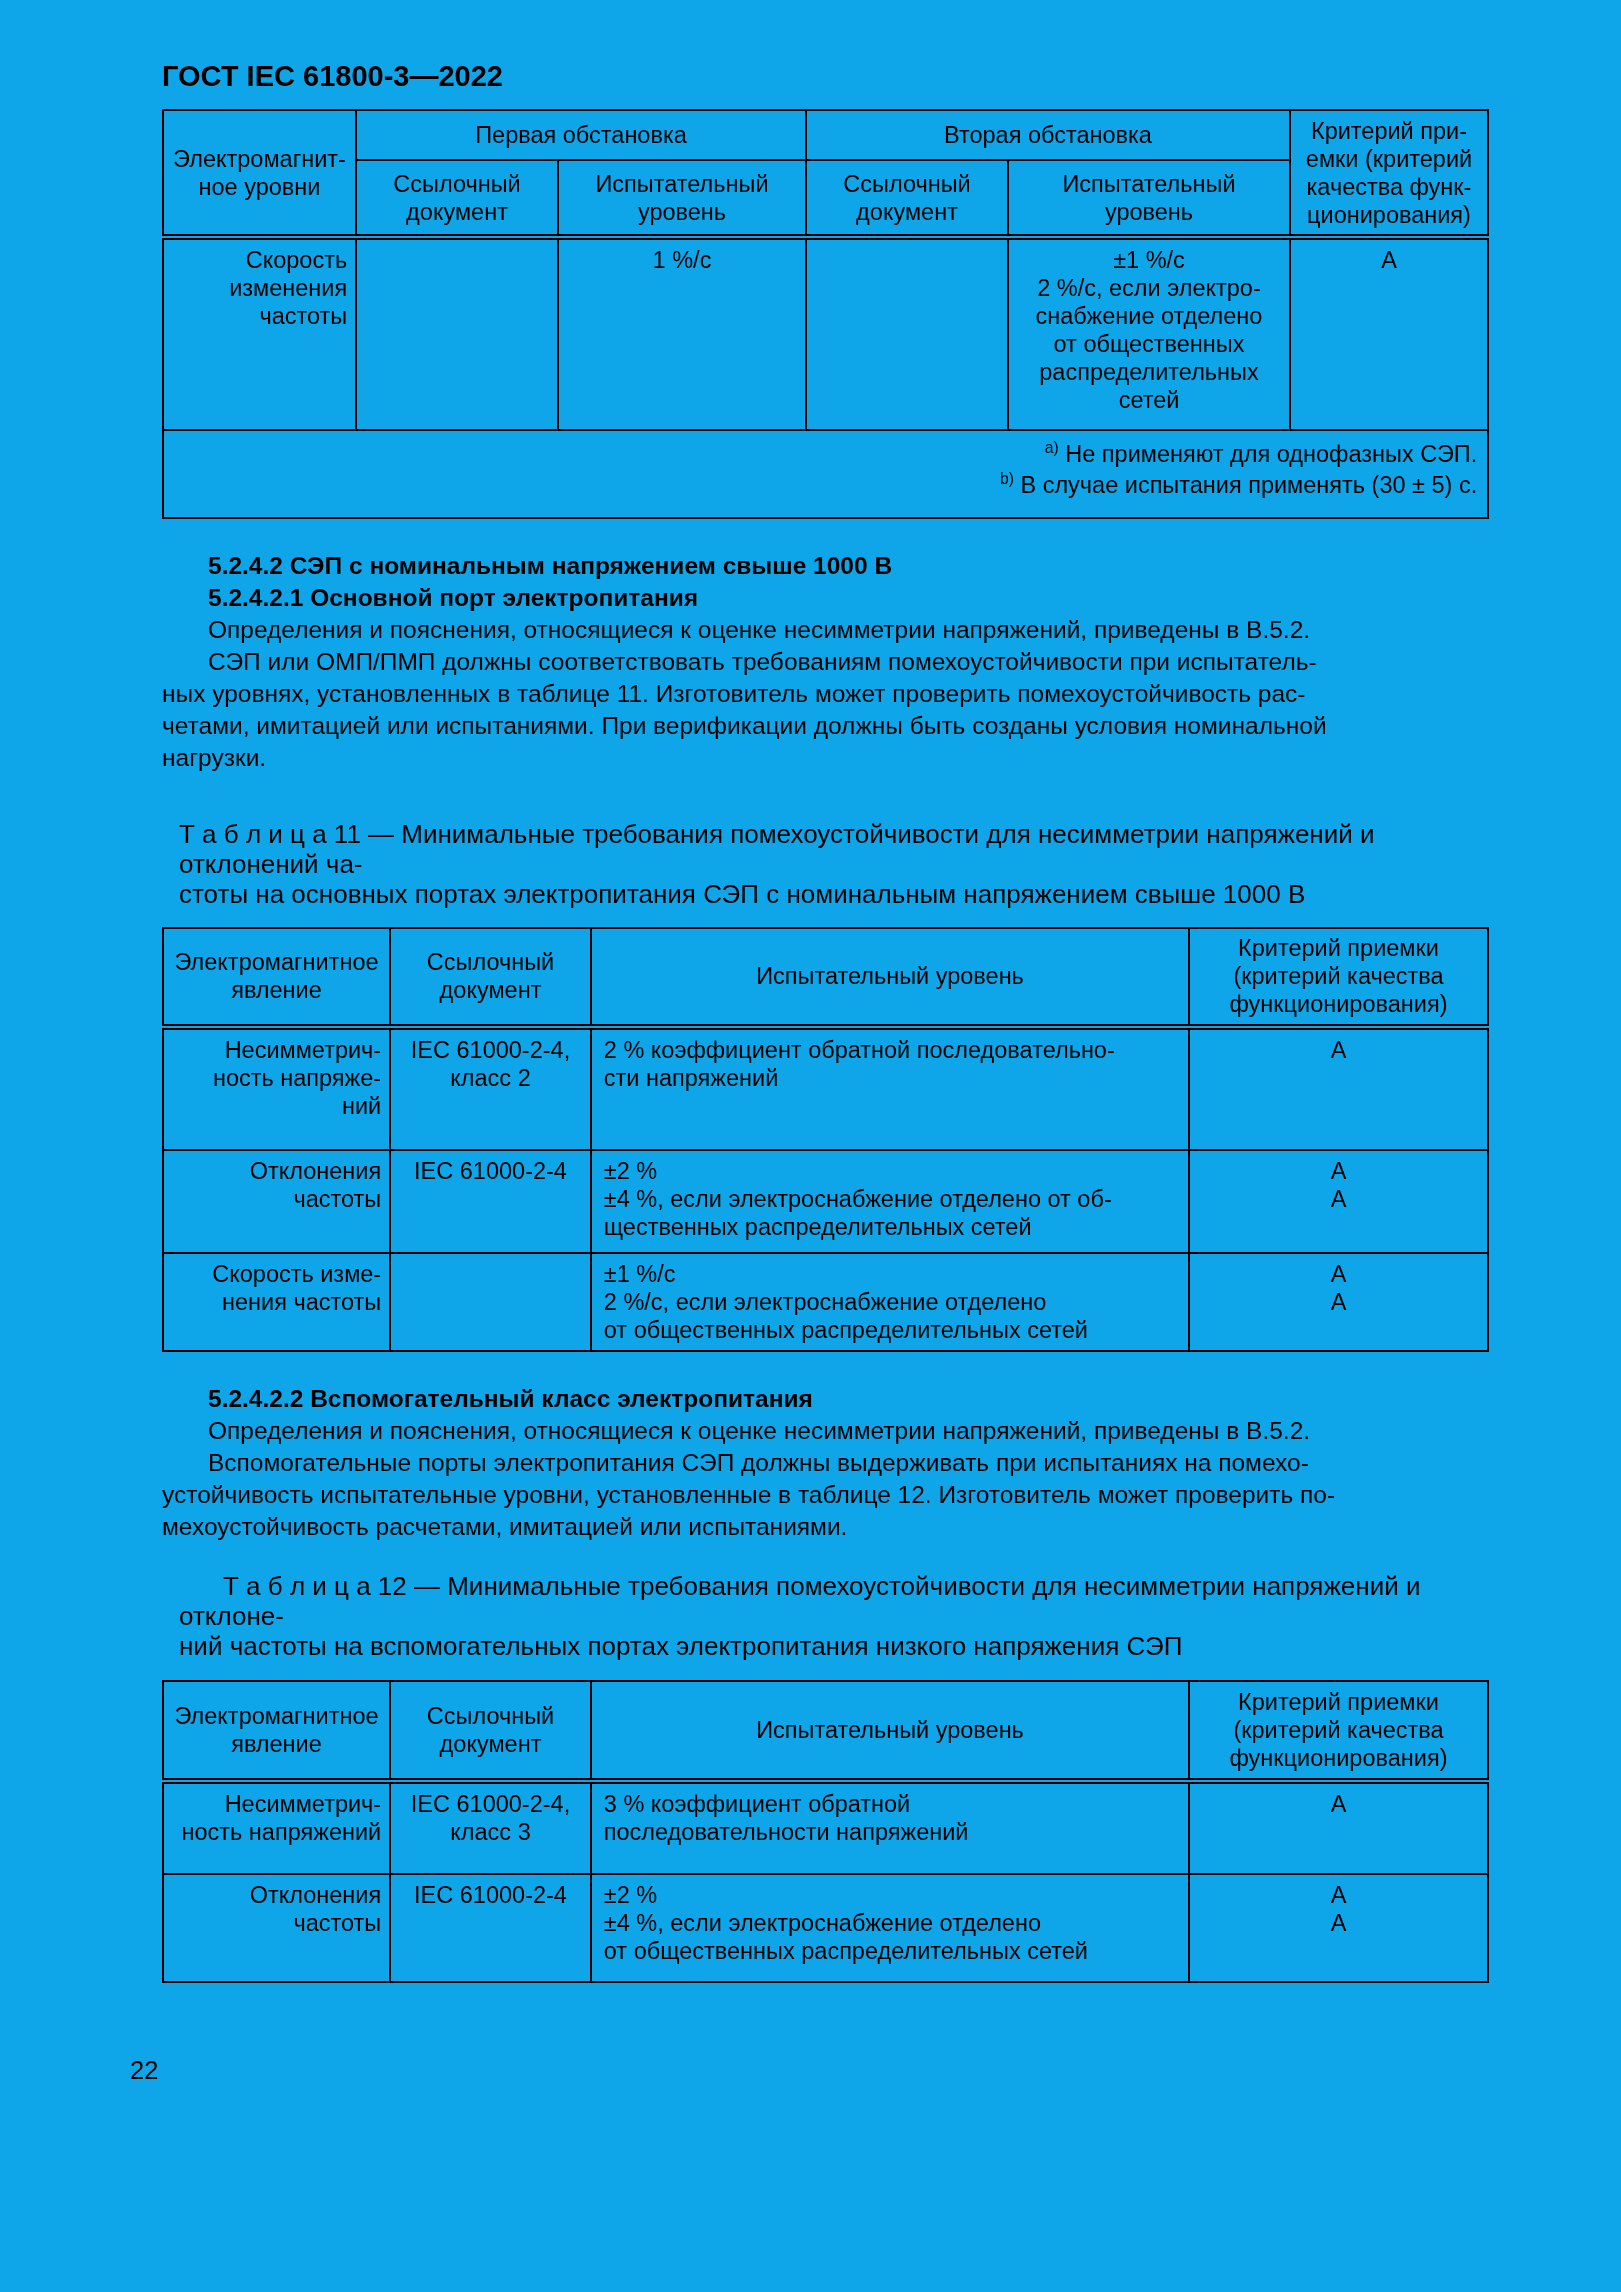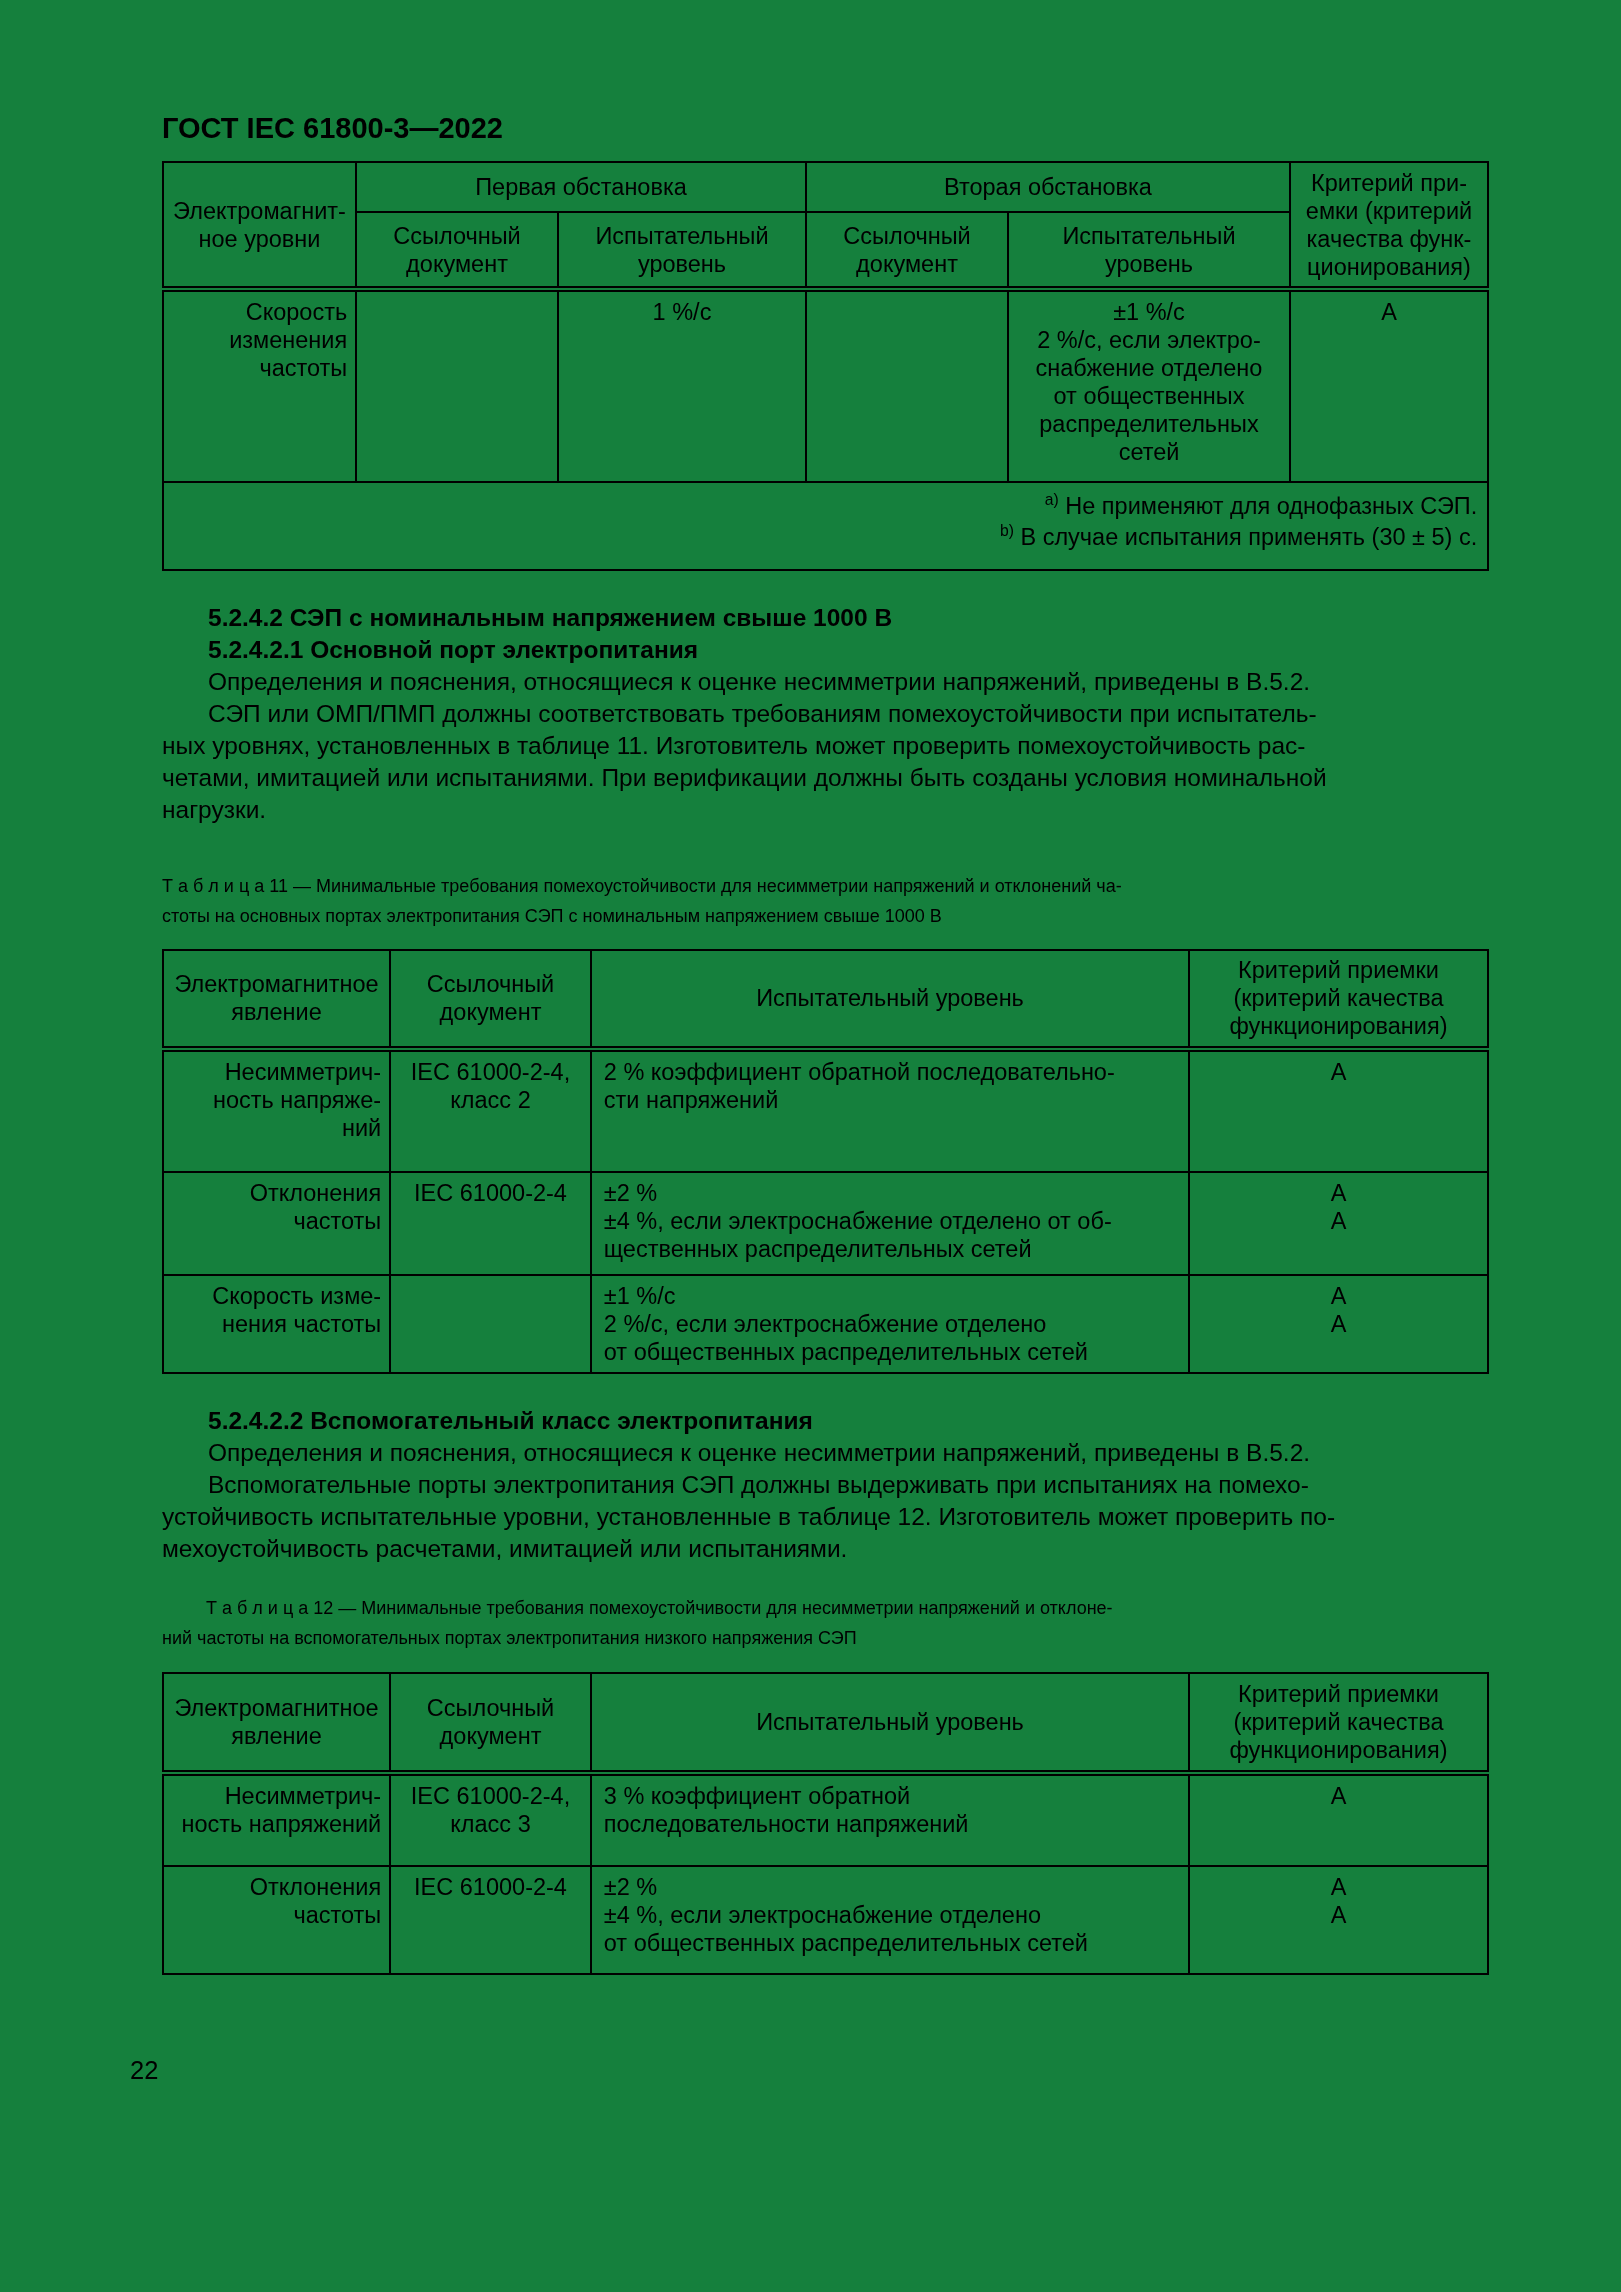--- a/index.html
+++ b/index.html
@@ -1,23 +1,23 @@
 <!DOCTYPE html>
 <html><head>
 <meta charset="utf-8">
 <style>
   html,body { margin:0; padding:0; background:#e8e8e8; }
   .page {
     position:relative;
     width:1621px; height:2293px;
-    background:#15803d;
+    background:#0ea5e9;
     color:#000;
     font-family:"Liberation Sans", sans-serif;
     box-sizing:border-box;
-    padding:112px 134px 0 162px;
+    padding:60px 134px 0 162px;
     margin:0 auto;
     overflow:hidden;
   }
   .doc-code { font-size:29px; font-weight:bold; line-height:33px; }
   .continuation { margin-top:45px; font-size:25.5px; font-style:italic; line-height:29px; }
 
   table { border-collapse:collapse; table-layout:fixed; width:1325px; border:2.9px solid #000; }
   th, td {
     border:2px solid #000;
     font-size:23.5px; line-height:28px;
@@ -40,21 +40,21 @@
     padding:7.8px 9.8px 15.7px 54px;
   }
   .fnote { font-size:23.5px; line-height:31px; }
   sup { font-size:15.7px; line-height:0; }
 
   .h  { margin:0; font-size:24.5px; line-height:32px; font-weight:bold; text-indent:46px; }
   .h-first { margin-top:31px; }
   .body-p { margin:0; font-size:24.5px; line-height:32px; text-indent:46px; }
   .pre2 { white-space:pre-line; }
 
-  .caption { margin:0; font-size:18px; line-height:30px; white-space:pre-line; }
+  .caption { margin:17px; font-size:26px; line-height:30px; white-space:pre-line; }
   .cap11 { margin-top:45px; margin-bottom:17.6px; }
   .cap12 { margin-top:27.4px; margin-bottom:19.6px; text-indent:44px; }
 
   .t11 tr.hdr { height:98px; }
   .t11 tr.r1 { height:123px; }
   .t11 tr.r2 { height:103px; }
   .t11 tr.r3 { height:98px; }
   .t12 tr.hdr { height:98px; }
   .t12 tr.r1 { height:93px; }
   .t12 tr.r2 { height:108px; }

